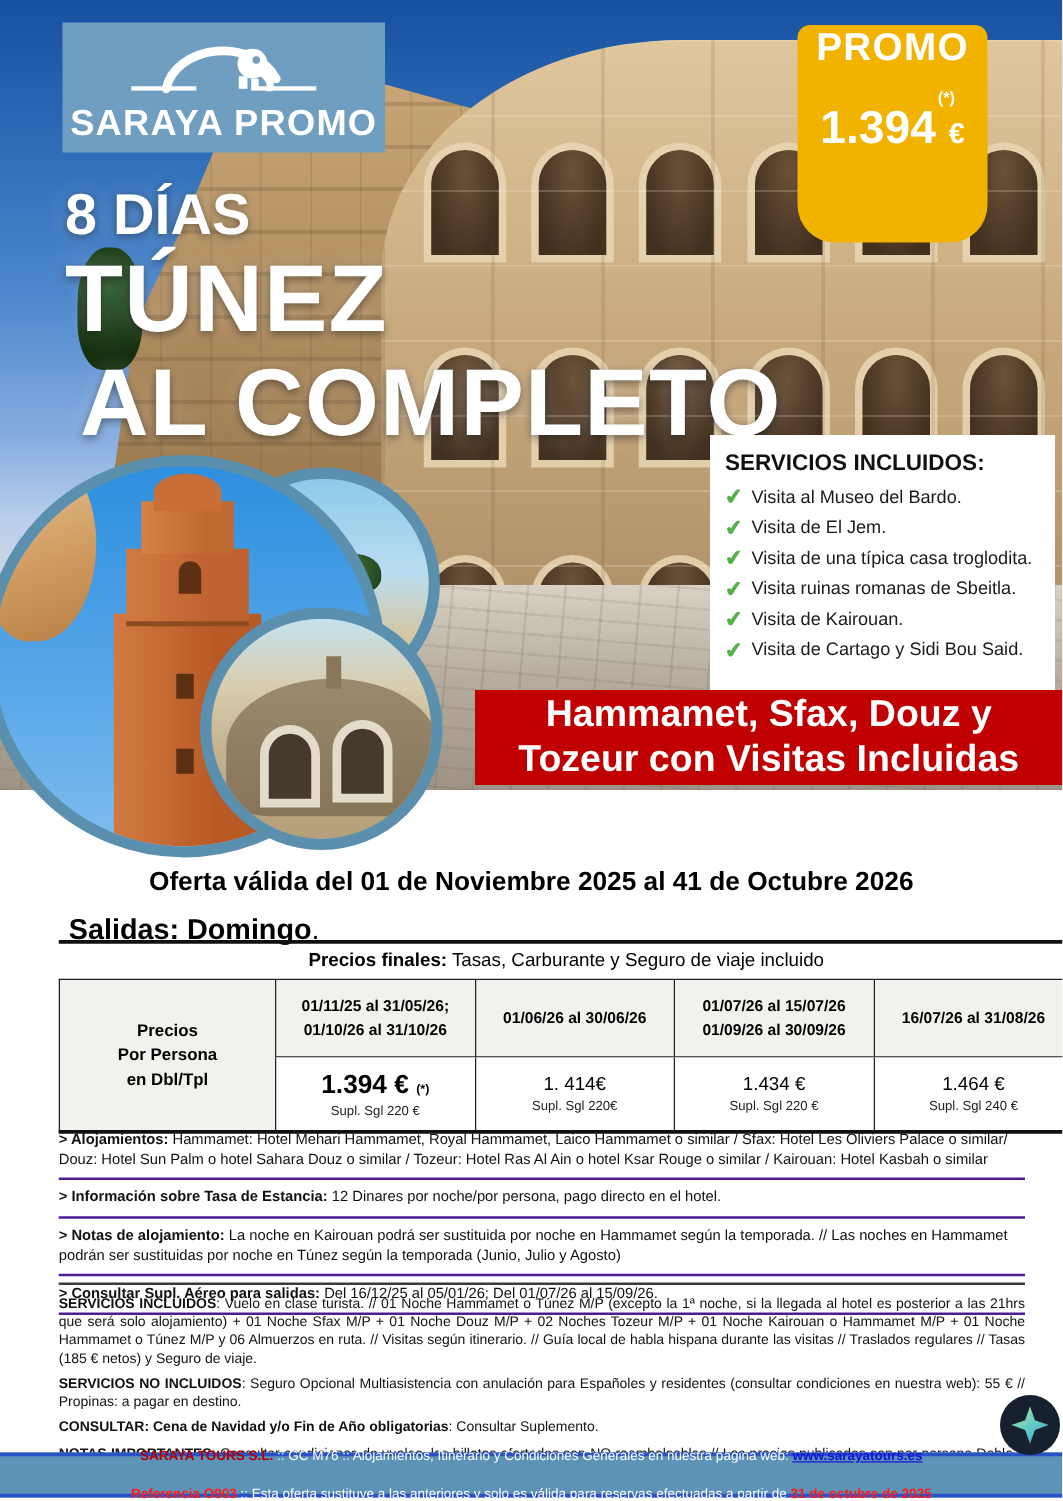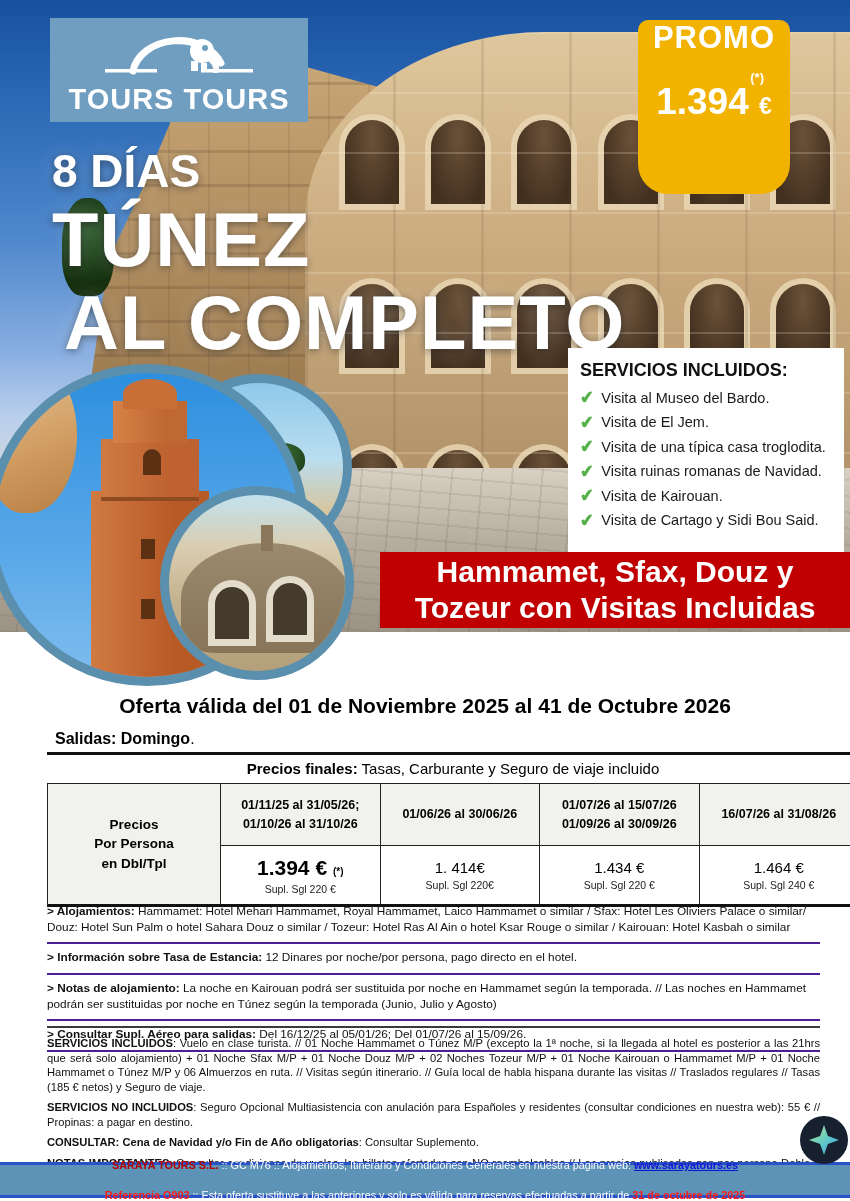--- a/index.html
+++ b/index.html
@@ -95,21 +95,21 @@
   .mound { position:absolute; left:12px; top:48px; width:170px; height:110px;
           background:linear-gradient(180deg,#9b8a6e,#877459); border-radius:50% 50% 20% 20%; }
   .door { position:absolute; width:34px; height:52px; background:#453a2d; border-radius:17px 17px 0 0;
           box-shadow:0 0 0 7px #e4dccb; }
   .door.d1{ left:46px; top:92px; } .door.d2{ left:104px; top:88px; }
   .chimney { position:absolute; left:92px; top:30px; width:12px; height:26px; background:#8a775a; }
 
   
   .offer-title { position:absolute; left:0; top:694px; width:850px; text-align:center;
           font-size:21px; font-weight:bold; color:#000; }
-  .departures { position:absolute; left:55px; top:730px; font-size:16px; color:#000; }
+  .departures { position:absolute; left:55px; top:730px; font-size:23px; color:#000; }
   .departures b { font-weight:bold; }
 
   .pricing { position:absolute; left:47px; top:752px; width:812px; }
   .caption { border-top:3px solid #111; text-align:center; font-size:15px; padding:5px 0 6px; color:#000; }
   .caption b { font-weight:bold; }
   .ptable { display:grid; grid-template-columns:172px 1fr 1fr 1fr 1fr; border:1px solid #222; border-bottom:3px solid #111; }
   .cell { border-left:1px solid #222; display:flex; flex-direction:column; align-items:center; justify-content:center; text-align:center; }
   .cell.first { border-left:none; }
   .lab { grid-row:1 / span 2; background:#f1f1ee; font-weight:bold; font-size:13.5px; line-height:1.45; }
   .hdr { background:#f1f1ee; font-weight:bold; font-size:12.5px; line-height:1.5; height:62px; border-bottom:1px solid #222; padding:4px; }
@@ -181,21 +181,21 @@
       <svg width="160" height="58" viewBox="0 0 160 58" aria-hidden="true">
         <rect x="6" y="44" width="52" height="3.5" fill="#ffffff"></rect>
         <rect x="102" y="44" width="52" height="3.5" fill="#ffffff"></rect>
         <path d="M34 46 A 46 36 0 0 1 122 38" fill="none" stroke="#ffffff" stroke-width="7" stroke-linecap="round"></path>
         <circle cx="103" cy="26" r="12" fill="#ffffff"></circle>
         <circle cx="106" cy="23" r="3" fill="#6f9ec0"></circle>
         <path d="M112 31 q 11 5 7 17 l -5 0 q 2 -9 -7 -13 z" fill="#ffffff"></path>
         <rect x="92" y="36" width="7" height="10" fill="#ffffff"></rect>
         <rect x="102" y="38" width="6" height="8" fill="#ffffff"></rect>
       </svg>
-      <div class="logo-name">TOURS TOURS</div>
+      <div class="logo-name">SARAYA PROMO</div>
     </div>
 
     <div class="promo">
       <div class="promo-label">PROMO</div>
       <div class="promo-ast">(*)</div>
       <div class="promo-price"><span>1.394</span> <span class="promo-cur">€</span></div>
     </div>
 
     <div class="hero-title">
       <div class="ht1">8 DÍAS</div>
@@ -212,21 +212,21 @@
       <div class="svc-item">
           <span class="check">✔</span>
           <span>Visita de El Jem.</span>
         </div>
       <div class="svc-item">
           <span class="check">✔</span>
           <span>Visita de una típica casa troglodita.</span>
         </div>
       <div class="svc-item">
           <span class="check">✔</span>
-          <span>Visita ruinas romanas de Navidad.</span>
+          <span>Visita ruinas romanas de Sbeitla.</span>
         </div>
       <div class="svc-item">
           <span class="check">✔</span>
           <span>Visita de Kairouan.</span>
         </div>
       <div class="svc-item">
           <span class="check">✔</span>
           <span>Visita de Cartago y Sidi Bou Said.</span>
         </div>
     </div>

